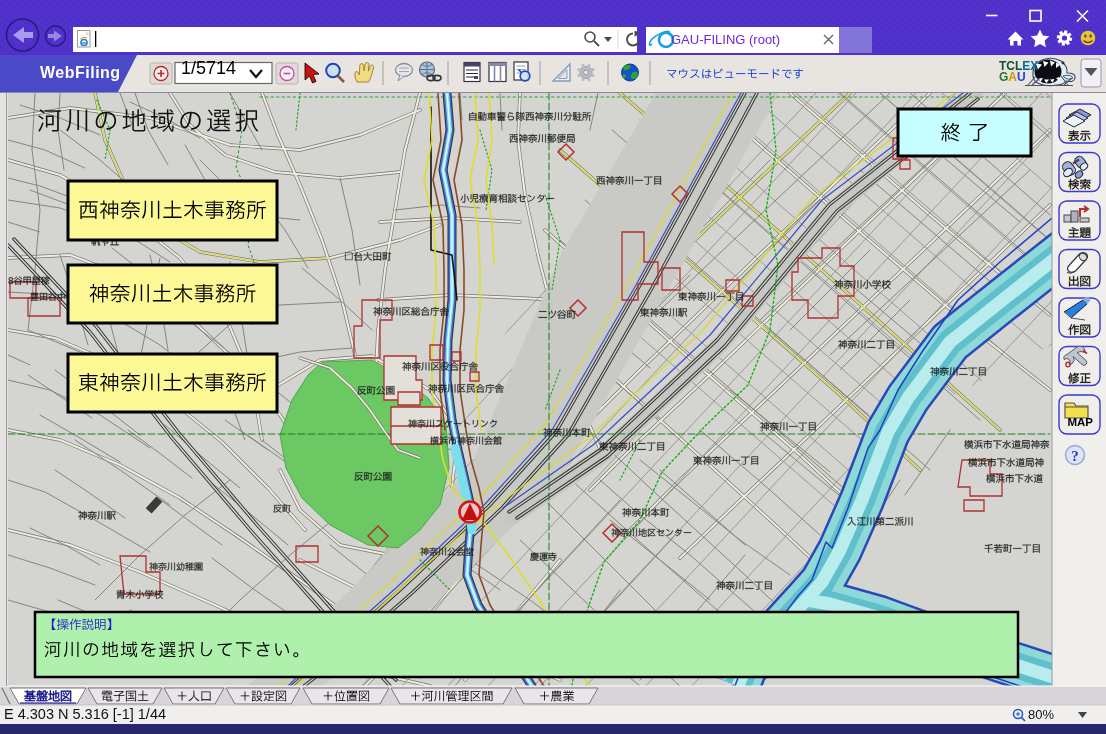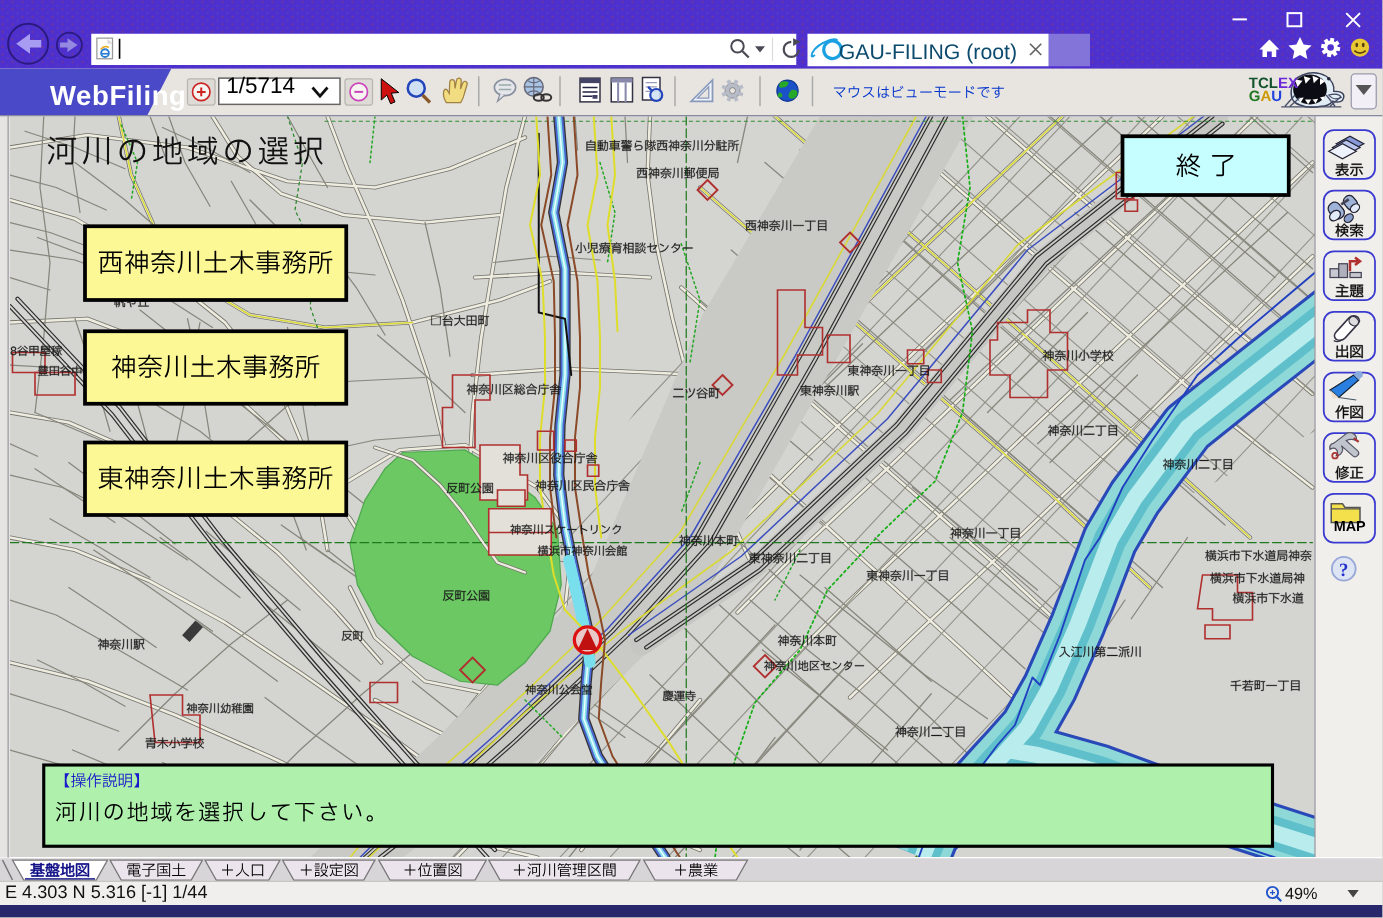--- a/index.html
+++ b/index.html
@@ -1132,18 +1132,18 @@
       <path id="jg139" d="M935 29 924 -28H584Q424 -28 345 26Q266 79 254 206H247Q243 149 230 110Q216 70 184 33Q151 -4 91 -46L53 9Q120 54 155 94Q190 135 204 184Q217 233 217 309V386H283V307Q283 186 330 121Q377 56 477 37V479H133V522H71V724H460V835H524V724H929V522H867V479H541V309H867V253H541V30Q552 29 576 29ZM867 666H133V537H867Z"></path>
       <path id="jg140" d="M314 827Q281 682 224 564V-74H163V455Q119 386 72 341L34 394Q115 481 168 590Q222 699 257 845ZM305 609V671H581V834H649V671H936V609ZM954 31V-33H279V31H655Q737 281 778 554L844 540Q797 252 722 31ZM484 97Q449 341 392 524L453 547Q515 358 545 117Z"></path>
       <path id="jg141" d="M952 568V517H540L530 489Q523 467 517 452H846V80H282V452H455Q475 505 479 517H48V568H495Q509 624 510 629H81V810H919V629H571L555 568ZM340 760H141V679H340ZM397 760V679H594V760ZM652 679H859V760H652ZM107 440H170V23H948V-30H170V-79H107ZM342 345H786V405H342ZM786 299H342V239H786ZM342 193V128H786V193Z"></path>
       <path id="jg142" d="M178 709Q138 655 78 606L35 645Q139 727 189 841L244 826Q233 795 212 760H501V709H334Q368 659 387 622L334 601Q308 652 271 709ZM953 760V709H765Q793 670 818 622L766 602Q733 662 701 709H608Q579 662 547 626L501 658Q570 732 608 839L662 827Q651 791 635 760ZM461 636H523V561H928V397H867V509H133V397H72V561H461ZM788 253H273V178H843V-74H780V-22H273V-74H210V441H788ZM725 304V390H273V304ZM780 30V126H273V30Z"></path>
       <path id="jg143" d="M679 174V16H954V-41H352V16H621V174H382V231H621V367H399V803H908V367H679V231H930V174ZM234 145Q284 164 347 190L351 134Q222 70 56 24L42 83Q93 96 173 123V428H57V485H173V732H48V790H353V732H234V485H330V428H234ZM621 614V750H458V614ZM679 614H849V750H679ZM621 562H458V421H621ZM679 562V421H849V562Z"></path>
       <path id="jg144" d="M87 802H445V470H151V-66H87ZM539 802H913V5Q913 -25 898 -38Q882 -52 846 -52H700L689 4H849V470H539ZM151 664H385V750H151ZM599 664H849V750H599ZM151 522H385V614H151ZM599 522H849V614H599ZM288 386H700V31H351V-27H288ZM638 238V336H350V238ZM350 190V81H638V190Z"></path>
       <path id="jg145" d="M637 766H867V508H133V766H357V834H416V766H578V834H637ZM357 661V719H195V661ZM578 661V719H416V661ZM805 661V719H637V661ZM357 616H195V554H357ZM578 554V616H416V554ZM637 616V554H805V616ZM391 180V0Q488 9 601 23L607 -26Q416 -54 212 -68L204 -15Q234 -14 256 -12Q278 -10 292 -9L332 -6V180H170Q161 99 141 41Q121 -17 83 -73L36 -32Q74 23 91 76Q108 128 114 208Q119 288 119 450H910V400H179Q179 294 175 230H928V180H566Q617 113 692 69Q769 102 835 161L879 126Q801 67 746 42Q832 4 959 -22L936 -71Q771 -37 670 22Q569 80 499 180ZM859 341V293H251V341Z"></path>
       <path id="jg146" d="M954 679V626H46V679H366V837H426V679H558V837H618V679H711Q765 753 800 830L857 807Q825 739 777 679ZM222 689Q178 759 141 805L193 831Q220 800 275 716ZM551 193Q594 138 696 94Q797 50 961 9L938 -47Q754 2 652 53Q551 104 530 174H523V-77H461V174H454Q433 103 336 52Q240 1 64 -47L39 9Q198 49 295 94Q392 138 433 193H53V246H461V329H120V381H461V462H85V514H322Q295 551 254 596L304 623Q325 603 373 540L327 514H613Q650 557 686 621L740 601Q712 553 682 514H915V462H523V381H881V329H523V246H947V193Z"></path>
     </defs>
   </svg>
-<div style="position:absolute;left:40px;top:64px;width:100px;color:#fff;font-size:22px;font-weight:bold;letter-spacing:0.5px">WebFiling</div>
+<div style="position:absolute;left:40px;top:64px;width:100px;color:#fff;font-size:16px;font-weight:bold;letter-spacing:0.5px">WebFiling</div>
 <div style="position:absolute;left:181px;top:58px;font-size:18px;color:#000">1/5714</div>
-<div style="position:absolute;left:671px;top:32px;font-size:17px;color:#0c4a6e">GAU-FILING (root)</div>
-<div style="position:absolute;left:999px;top:61px;font-size:12px;font-weight:bold;letter-spacing:0px;line-height:11px"><span style="color:#14532d">TCL</span><span style="color:#6d28d9">EX</span><br><span style="color:#227722">G</span><span style="color:#cc9900">A</span><span style="color:#2244dd">U</span></div>
-<div style="position:absolute;left:1067px;top:416px;width:26px;text-align:left;font-size:11.5px;font-weight:bold;color:#000">MAP</div>
+<div style="position:absolute;left:671px;top:32px;font-size:13px;color:#6d28d9">GAU-FILING (root)</div>
+<div style="position:absolute;left:999px;top:61px;font-size:12px;font-weight:bold;letter-spacing:0px;line-height:11px"><span style="color:#14532d">TCL</span><span style="color:#0369a1">EX</span><br><span style="color:#227722">G</span><span style="color:#cc9900">A</span><span style="color:#2244dd">U</span></div>
+<div style="position:absolute;left:1067px;top:416px;width:26px;text-align:right;font-size:11.5px;font-weight:bold;color:#000">MAP</div>
 <div style="position:absolute;left:4px;top:706px;font-size:14.5px;color:#111">E 4.303 N 5.316 [-1] 1/44</div>
-<div style="position:absolute;left:1028px;top:707px;font-size:13px;color:#111">49%</div>
+<div style="position:absolute;left:1028px;top:707px;font-size:13px;color:#111">80%</div>
 </body></html>

